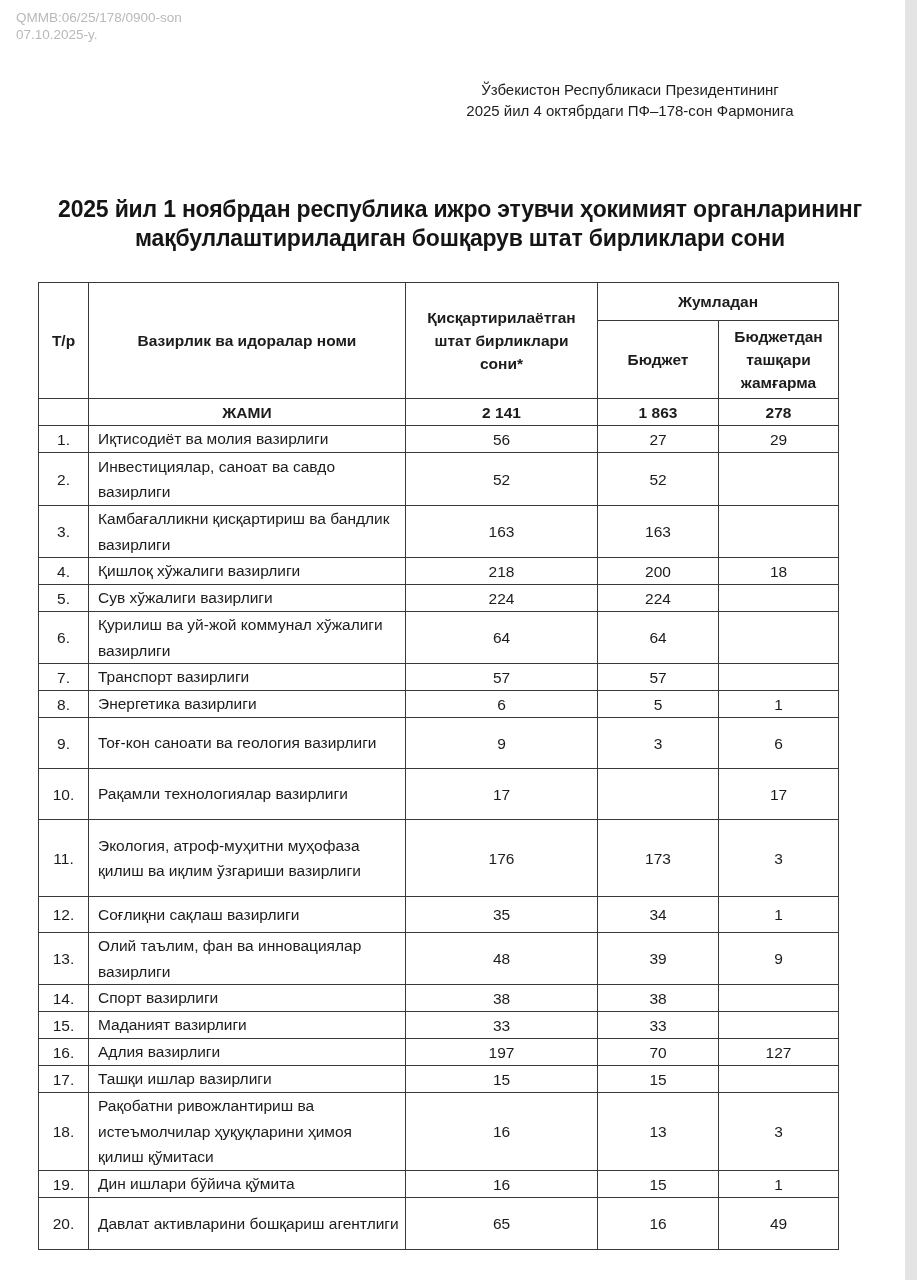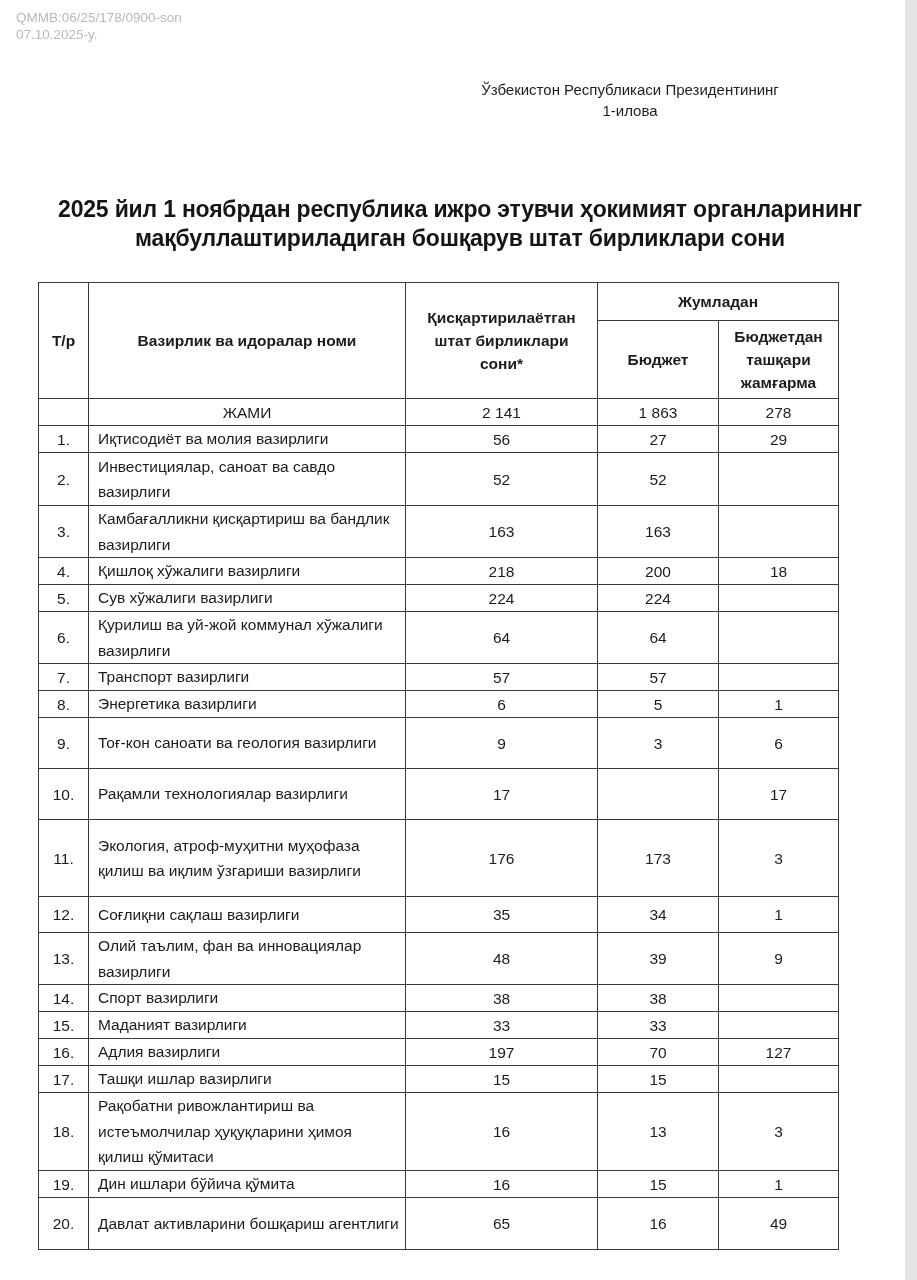--- a/index.html
+++ b/index.html
@@ -33,35 +33,35 @@
     font-size: 15.5px; color: #1c1c1c;
   }
   table.staff td, table.staff th {
     border: 1.3px solid #3a3a3a; padding: 0 6px; vertical-align: middle;
     line-height: 25px; overflow: hidden;
   }
   table.staff th { font-weight: bold; text-align: center; line-height: 23px; }
   .c-num { text-align: center; }
   .c-name { text-align: left; padding-left: 9px !important; line-height: 25.5px !important; }
   .c-val { text-align: center; }
-  .total td { font-weight: normal; }
+  .total td { font-weight: bold; }
 </style>
 </head>
 <body>
 
 <div class="right-strip"></div>
 
 <div class="stamp">
   <div>QMMB:06/25/178/0900-son</div>
   <div>07.10.2025-y.</div>
 </div>
 
 <div class="annex">
   <div>Ўзбекистон Республикаси Президентининг</div>
-  <div>1-илова</div>
+  <div>2025 йил 4 октябрдаги ПФ–178-сон Фармонига</div>
 </div>
 
 <div class="doc-title">
   <div>2025 йил 1 ноябрдан республика ижро этувчи ҳокимият органларининг</div>
   <div>мақбуллаштириладиган бошқарув штат бирликлари сони</div>
 </div>
 
 <table class="staff">
   <colgroup>
     <col style="width:50px">

